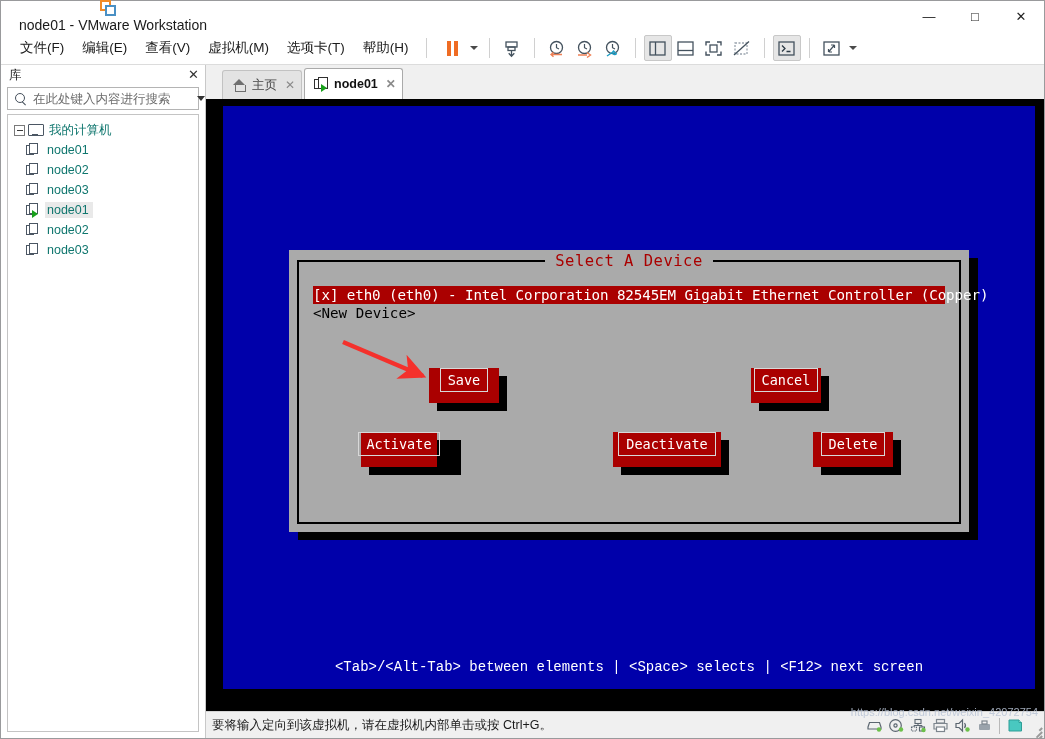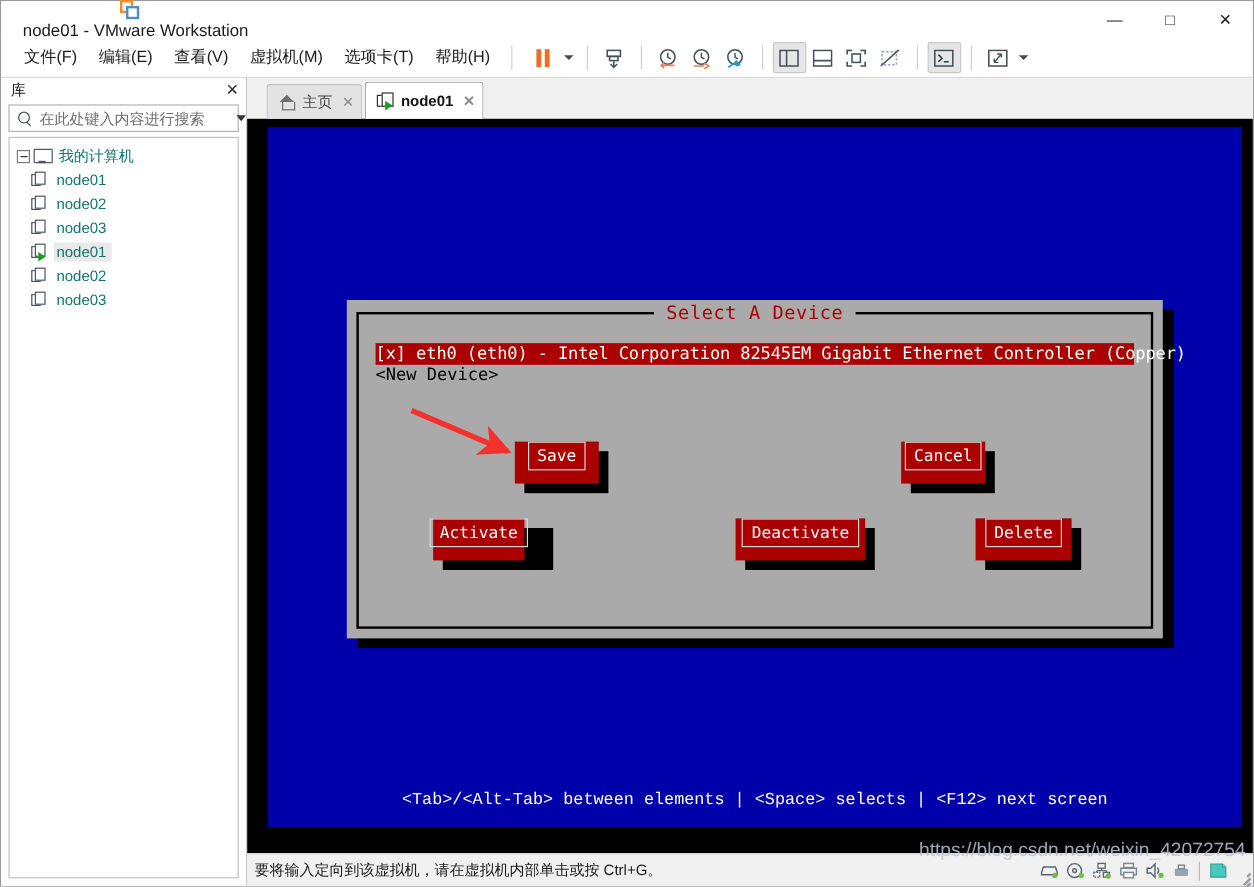--- a/index.html
+++ b/index.html
@@ -340,21 +340,21 @@
   .grip {
     width: 14px; height: 14px; margin-left: 2px; margin-top: 8px;
     position: relative; flex: none;
   }
   .grip i {
     position: absolute; right: 0; background: #9a9a9a; height: 1.5px;
     transform: rotate(-45deg); transform-origin: right center;
   }
   .watermark {
     position: absolute; right: 6px; bottom: 20px;
-    font-size: 16px; color: #b9c4d6; opacity: .85;
+    font-size: 11px; color: #b9c4d6; opacity: .85;
     white-space: nowrap; pointer-events: none;
     font-family: "Liberation Sans", sans-serif;
   }
 </style>
 </head>
 <body>
 
 <div id="app">
 
   <div class="titlebar">

